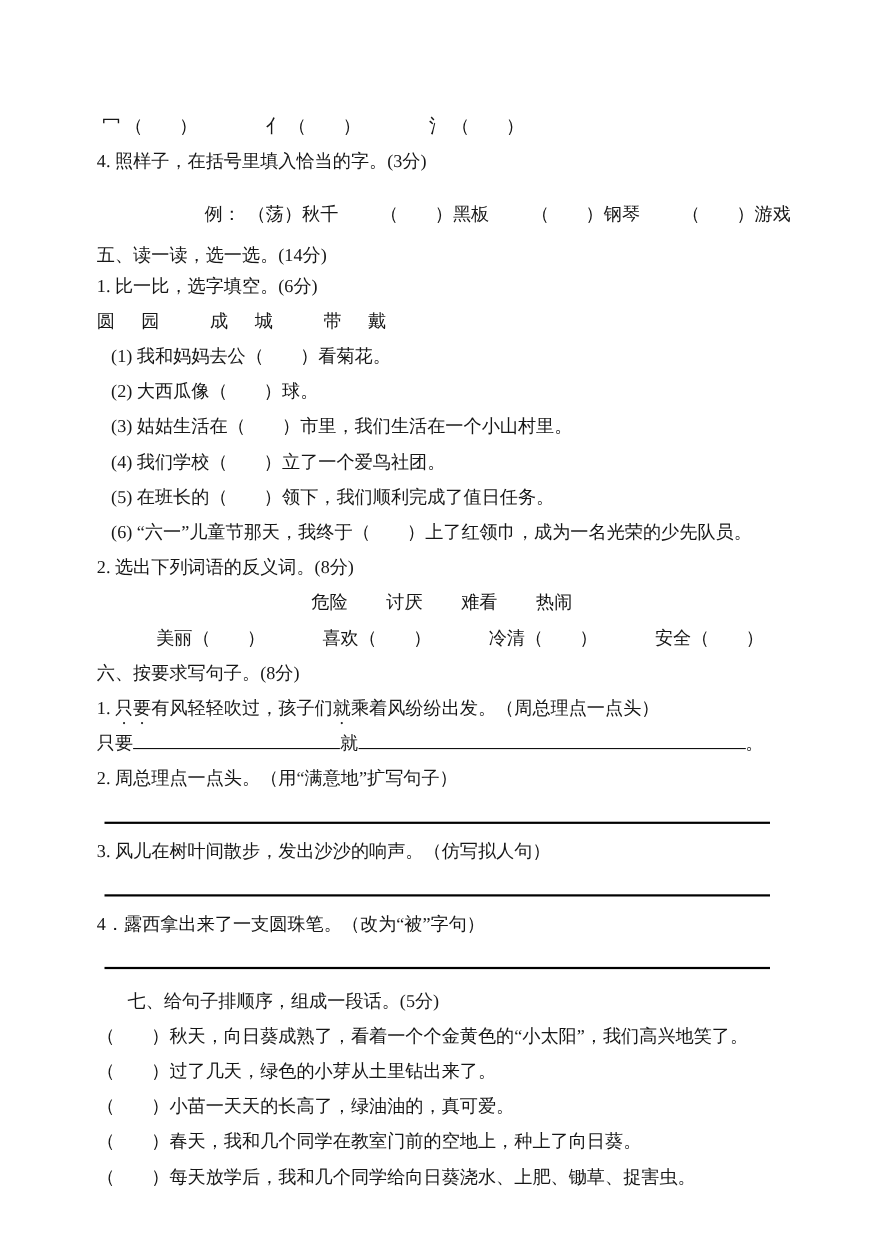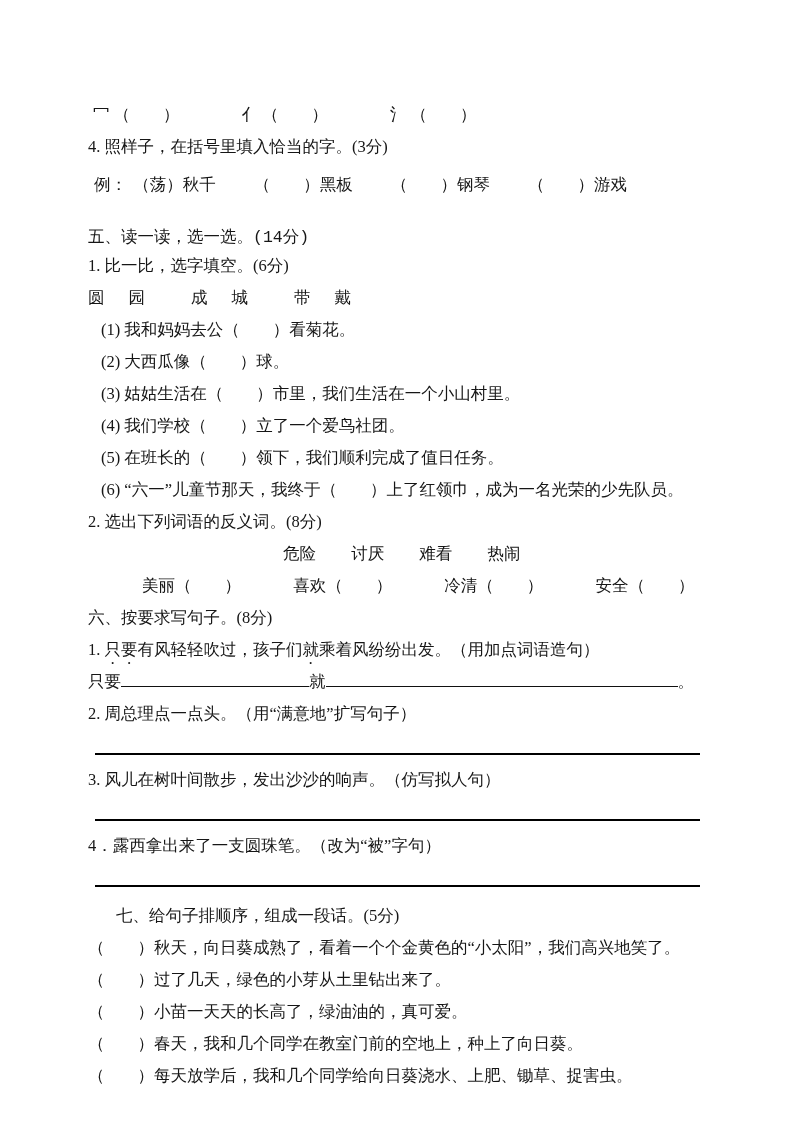--- a/index.html
+++ b/index.html
@@ -19,23 +19,23 @@
   
   .radicals{display:flex;gap:62px;padding-left:5px;}
   .radical-item{display:inline-flex;gap:4px;}
 
   
   .example{padding-left:6px;}
   .ex-label{margin-right:2px;}
   .ex-item{margin-right:34px;}
 
   
-  .s5-title{margin-top:21px;font-family:Liberation Mono, monospace;}
+  .s5-title{margin-top:5px;}
   .s5q1-prompt{margin-top:-4px;}
-  .example-row{margin-top:6px;}
+  .example-row{margin-top:16px;text-align:right;}
   .indent1{padding-left:13px;}
 
   
   .word-bank{display:flex;}
   .pair{display:inline-flex;gap:24px;margin-right:46px;}
   .antonym-bank{padding-left:195px;}
   .antonym-bank span{margin-right:31px;}
   .antonym-answers{padding-left:30px;}
   .ans-group{display:inline-block;width:147px;text-align:center;}
 
@@ -136,21 +136,21 @@
     <span class="ans-group">
       <span>冷清</span><span>（　　）</span>
     </span>
     <span class="ans-group">
       <span>安全</span><span>（　　）</span>
     </span>
   </div>
 
   <div class="row">六、按要求写句子。(8分)</div>
   <div class="row">
-    <span>1. </span><span class="dotted">只要</span><span>有风轻轻吹过，孩子们</span><span class="dotted">就</span><span>乘着风纷纷出发。</span><span>（用加点词语造句）</span>
+    <span>1. </span><span class="dotted">只要</span><span>有风轻轻吹过，孩子们</span><span class="dotted">就</span><span>乘着风纷纷出发。</span><span>（周总理点一点头）</span>
   </div>
   <div class="row">
     <span>只要</span><span class="uline uline-1"></span><span>就</span><span class="uline uline-2"></span><span>。</span>
   </div>
   <div class="row">2. 周总理点一点头。（用“满意地”扩写句子）</div>
   <div class="ansline"></div>
   <div class="row mt9">3. 风儿在树叶间散步，发出沙沙的响声。（仿写拟人句）</div>
   <div class="ansline"></div>
   <div class="row mt9">4．露西拿出来了一支圆珠笔。（改为“被”字句）</div>
   <div class="ansline"></div>

